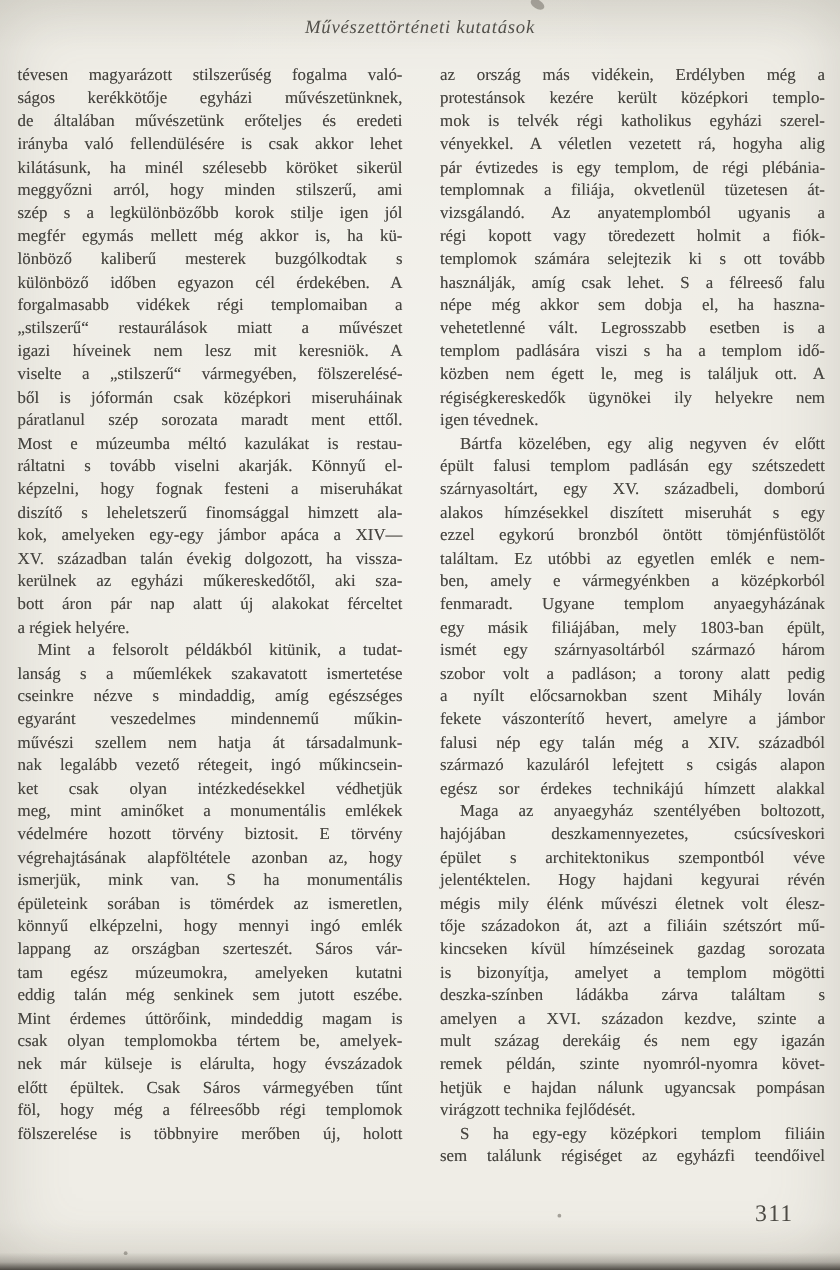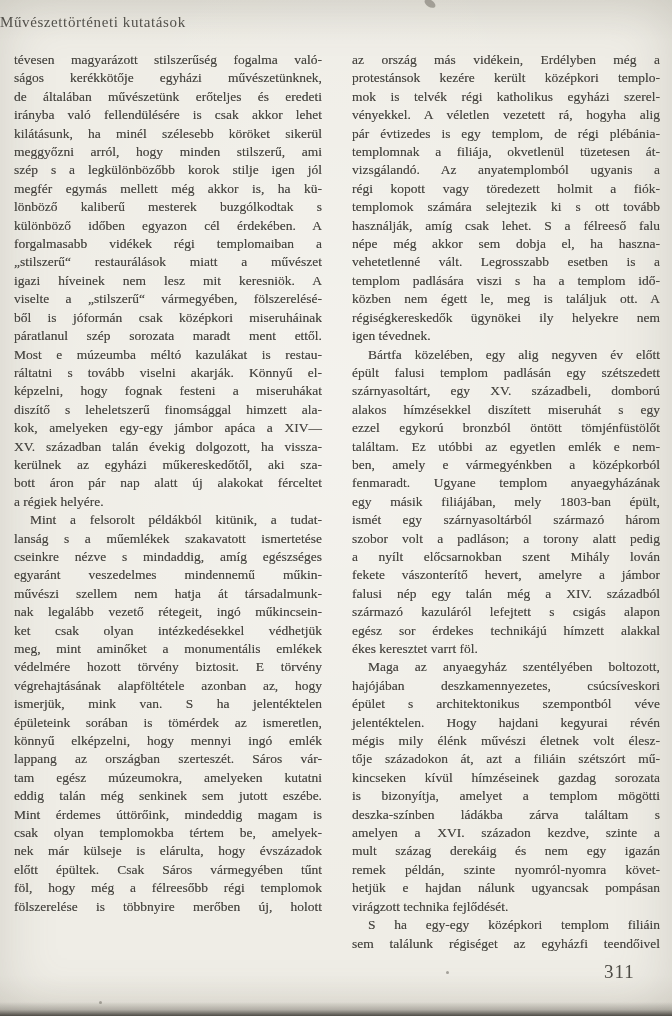--- a/index.html
+++ b/index.html
@@ -18,20 +18,22 @@
     box-shadow: inset 0 0 55px rgba(110,104,92,0.22);
     overflow: hidden;
     font-family: "Liberation Serif", "DejaVu Serif", serif;
     color: #474540;
   }
   .running-head {
     position: absolute;
     top: 14px;
     left: 0;
     width: 672px;
+    text-align: center;
+    font-style: italic;
     font-size: 15px;
     letter-spacing: 0.6px;
     color: #52504a;
   }
   .columns {
     position: absolute;
     top: 51px;
     left: 14px;
     width: 646px;
     display: flex;
@@ -133,21 +135,21 @@
         <div class="line indent">Mint a felsorolt példákból kitünik, a tudat-</div>
         <div class="line">lanság s a műemlékek szakavatott ismertetése</div>
         <div class="line">cseinkre nézve s mindaddig, amíg egészséges</div>
         <div class="line">egyaránt veszedelmes mindennemű műkin-</div>
         <div class="line">művészi szellem nem hatja át társadalmunk-</div>
         <div class="line">nak legalább vezető rétegeit, ingó műkincsein-</div>
         <div class="line">ket csak olyan intézkedésekkel védhetjük</div>
         <div class="line">meg, mint aminőket a monumentális emlékek</div>
         <div class="line">védelmére hozott törvény biztosit. E törvény</div>
         <div class="line">végrehajtásának alapföltétele azonban az, hogy</div>
-        <div class="line">ismerjük, mink van. S ha jelentéktelen</div>
+        <div class="line">ismerjük, mink van. S ha monumentális</div>
         <div class="line">épületeink sorában is tömérdek az ismeretlen,</div>
         <div class="line">könnyű elképzelni, hogy mennyi ingó emlék</div>
         <div class="line">lappang az országban szerteszét. Sáros vár-</div>
         <div class="line">tam egész múzeumokra, amelyeken kutatni</div>
         <div class="line">eddig talán még senkinek sem jutott eszébe.</div>
         <div class="line">Mint érdemes úttörőink, mindeddig magam is</div>
         <div class="line">csak olyan templomokba tértem be, amelyek-</div>
         <div class="line">nek már külseje is elárulta, hogy évszázadok</div>
         <div class="line">előtt épültek. Csak Sáros vármegyében tűnt</div>
         <div class="line">föl, hogy még a félreesőbb régi templomok</div>
@@ -179,21 +181,20 @@
         <div class="line">ben, amely e vármegyénkben a középkorból</div>
         <div class="line">fenmaradt. Ugyane templom anyaegyházának</div>
         <div class="line">egy másik filiájában, mely 1803-ban épült,</div>
         <div class="line">ismét egy szárnyasoltárból származó három</div>
         <div class="line">szobor volt a padláson; a torony alatt pedig</div>
         <div class="line">a nyílt előcsarnokban szent Mihály lován</div>
         <div class="line">fekete vászonterítő hevert, amelyre a jámbor</div>
         <div class="line">falusi nép egy talán még a XIV. századból</div>
         <div class="line">származó kazuláról lefejtett s csigás alapon</div>
         <div class="line">egész sor érdekes technikájú hímzett alakkal</div>
-        <div class="line last">ékes keresztet varrt föl.</div>
         <div class="line indent">Maga az anyaegyház szentélyében boltozott,</div>
         <div class="line">hajójában deszkamennyezetes, csúcsíveskori</div>
         <div class="line">épület s architektonikus szempontból véve</div>
         <div class="line">jelentéktelen. Hogy hajdani kegyurai révén</div>
         <div class="line">mégis mily élénk művészi életnek volt élesz-</div>
         <div class="line">tője századokon át, azt a filiáin szétszórt mű-</div>
         <div class="line">kincseken kívül hímzéseinek gazdag sorozata</div>
         <div class="line">is bizonyítja, amelyet a templom mögötti</div>
         <div class="line">deszka-színben ládákba zárva találtam s</div>
         <div class="line">amelyen a XVI. századon kezdve, szinte a</div>

